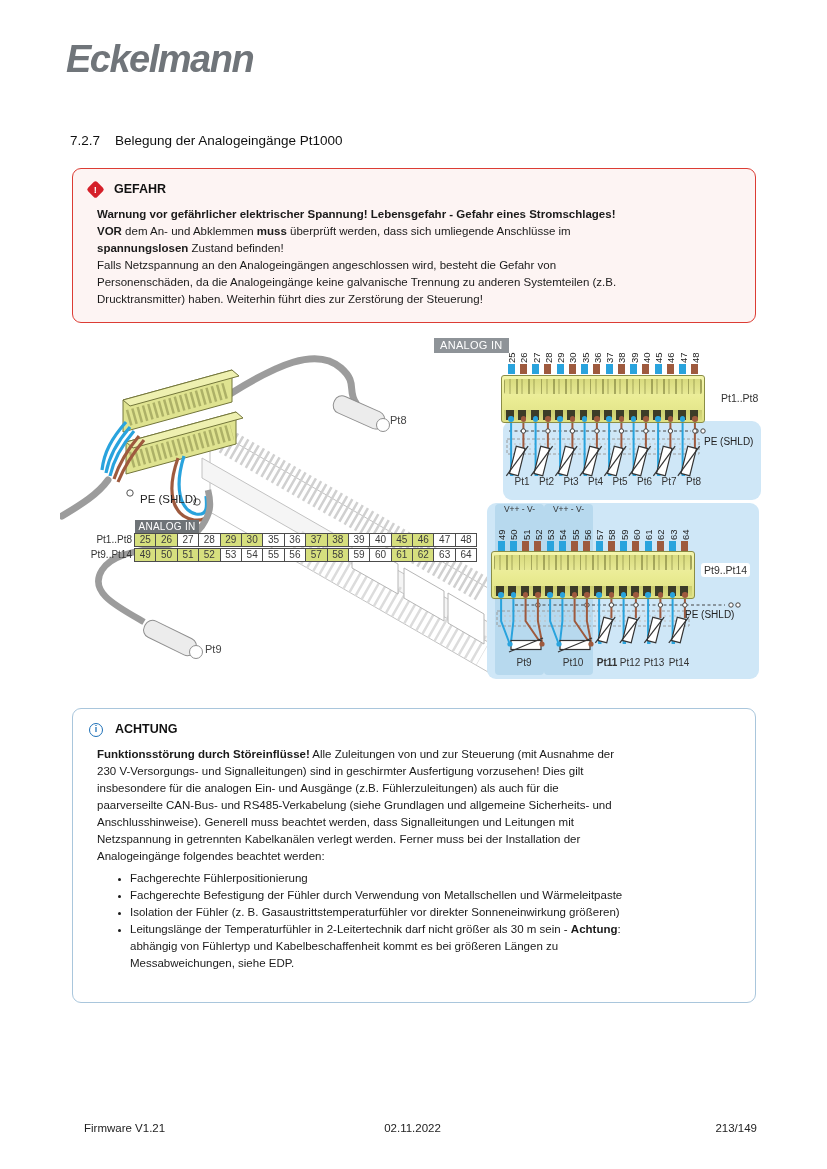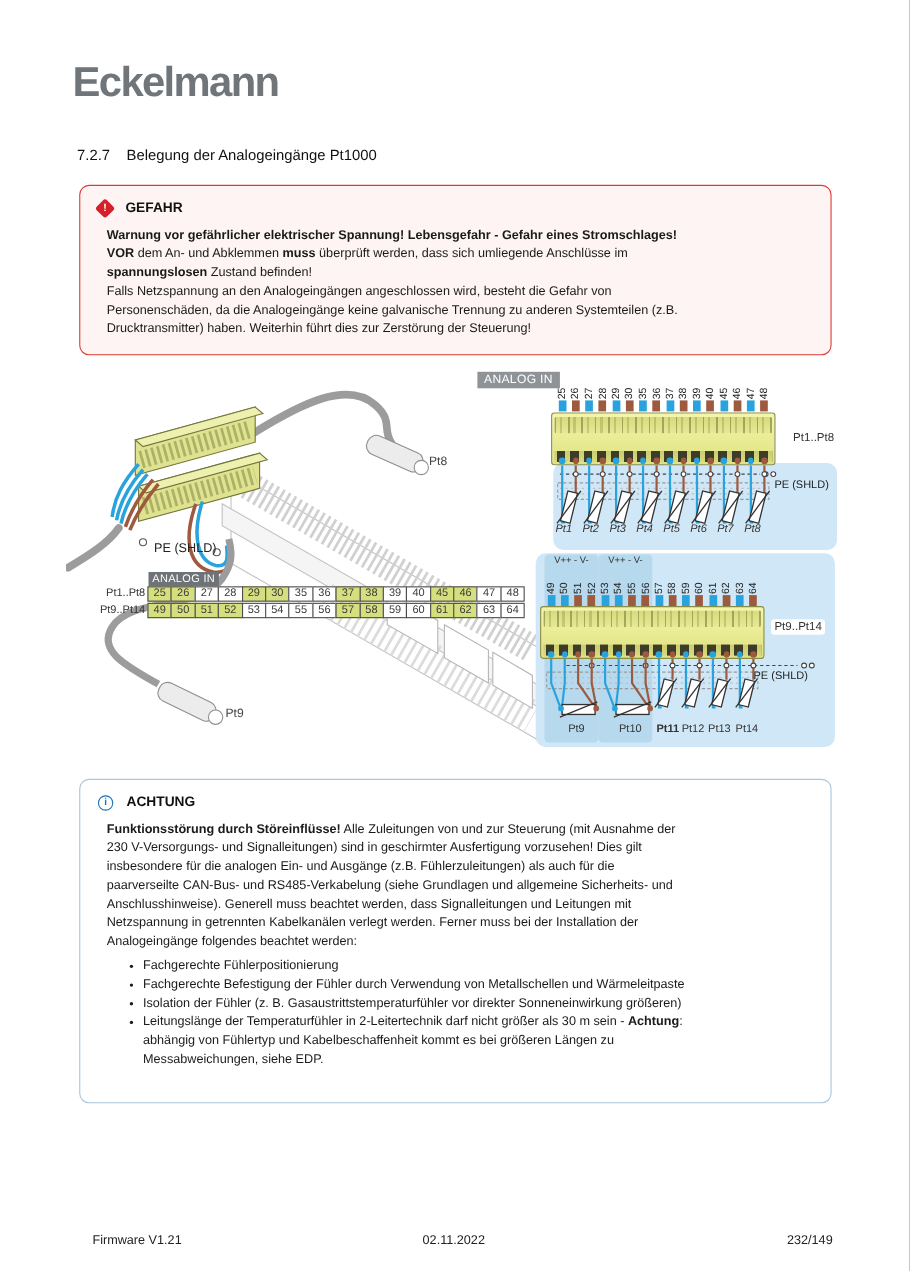--- a/index.html
+++ b/index.html
@@ -1,21 +1,21 @@
 <!DOCTYPE html>
 <html style="--accent-red: #d5202a; --notice-blue: #1d70b7; --panel: #cfe7f7; --panel-dark: #b7d9ee; --wire-blue: #29a3dd; --wire-brown: #9e5a3e; --cell-hl: #d6df7e; --header-gray: #6e7377; --label-gray: #8e9398; --logo-gray: #70757a;"><head>
 <meta charset="utf-8">
 <style>
   html,body{margin:0;padding:0;background:#888;}
   .page{position:relative;width:827px;height:1169px;background:#fff;overflow:hidden;
         font-family:"Liberation Sans",sans-serif;color:#1a1a1a;}
 
   
-  .logo{position:absolute;left:66px;top:54px;font-size:38px;font-weight:bold;
-        color:var(--logo-gray);letter-spacing:-1.5px;}
+  .logo{position:absolute;left:66px;top:38px;font-size:38px;font-weight:bold;
+        color:var(--logo-gray);letter-spacing:-1.5px;font-style:italic;}
   .heading{position:absolute;left:70px;top:133px;font-size:13.5px;font-weight:normal;color:#111;}
   .heading .num{margin-right:15px;}
 
   
   .box{position:absolute;left:72px;width:684px;border-radius:9px;box-sizing:border-box;
        padding:12px 16px 14px 16px;font-size:11.5px;line-height:17px;}
   .box-danger{top:168px;border:1.5px solid #dc3c34;background:#fdf4f3;}
   .box-notice{top:708px;border:1.5px solid #a9c6dc;background:#fff;}
   .box-head{display:flex;align-items:center;gap:12px;font-weight:bold;font-size:12.5px;color:#111;}
   .dia{width:13px;height:13px;background:var(--accent-red);transform:rotate(45deg);
@@ -86,21 +86,21 @@
                      linear-gradient(#caCC6f,#d8da7e);}
   .wires{position:absolute;}
   .wb{stroke:var(--wire-blue);fill:none;stroke-width:2;}
   .wn{stroke:var(--wire-brown);fill:none;stroke-width:2;}
   .shld{fill:#fff;stroke:#444;stroke-width:1;}
   .dash{stroke:#444;stroke-width:1;stroke-dasharray:3 2.5;fill:none;}
   .band{fill:none;stroke:#9a9a9a;stroke-width:1;stroke-dasharray:3 2;}
   .band2{stroke:#bfbfbf;stroke-width:1;stroke-dasharray:2 3;}
   .sens{fill:#fff;stroke:#333;stroke-width:1.2;}
   .sline{stroke:#333;stroke-width:1.2;}
-  .sens-row .sl{flex:1;text-align:left;font-size:10px;color:#333;font-style:italic;}
+  .sens-row .sl{flex:1;text-align:right;font-size:10px;color:#333;}
   .pe{position:absolute;font-size:10px;color:#222;}
   .d1 .pe{left:199px;top:100px;} .d2 .pe{left:198px;top:106px;}
   .side{position:absolute;font-size:10.5px;color:#333;}
   .d1 .side{left:216px;top:56px;}
   .d2 .side{left:214px;top:60px;background:#fff;padding:1px 3px;border-radius:3px;}
   .d2-sens{position:absolute;left:0;top:0;width:100%;height:100%;}
   .d2-sens .sl{position:absolute;top:154px;transform:translateX(-50%);font-size:10px;color:#333;}
   .d2-sens .sl:nth-child(1){left:37px;} .d2-sens .sl:nth-child(2){left:86px;text-align:right;}
   .d2-sens .sl:nth-child(3){left:120px;font-weight:bold;}.d2-sens .sl:nth-child(4){left:143px;}
   .d2-sens .sl:nth-child(5){left:167px;}.d2-sens .sl:nth-child(6){left:192px;}
@@ -618,15 +618,15 @@
       <li><span>Isolation der Fühler (z. B. Gasaustrittstemperaturfühler vor direkter Sonneneinwirkung größeren)</span></li>
       <li><span>Leitungslänge der Temperaturfühler in 2-Leitertechnik darf nicht größer als 30 m sein - </span><span class="b">Achtung</span><span>:
 abhängig von Fühlertyp und Kabelbeschaffenheit kommt es bei größeren Längen zu
 Messabweichungen, siehe EDP.</span></li>
     </ul>
   </div>
 
   <div class="footer">
     <span class="fl">Firmware V1.21</span>
     <span class="fc">02.11.2022</span>
-    <span class="fr">232/149</span>
+    <span class="fr">213/149</span>
   </div>
 </div>
 
 </body></html>

